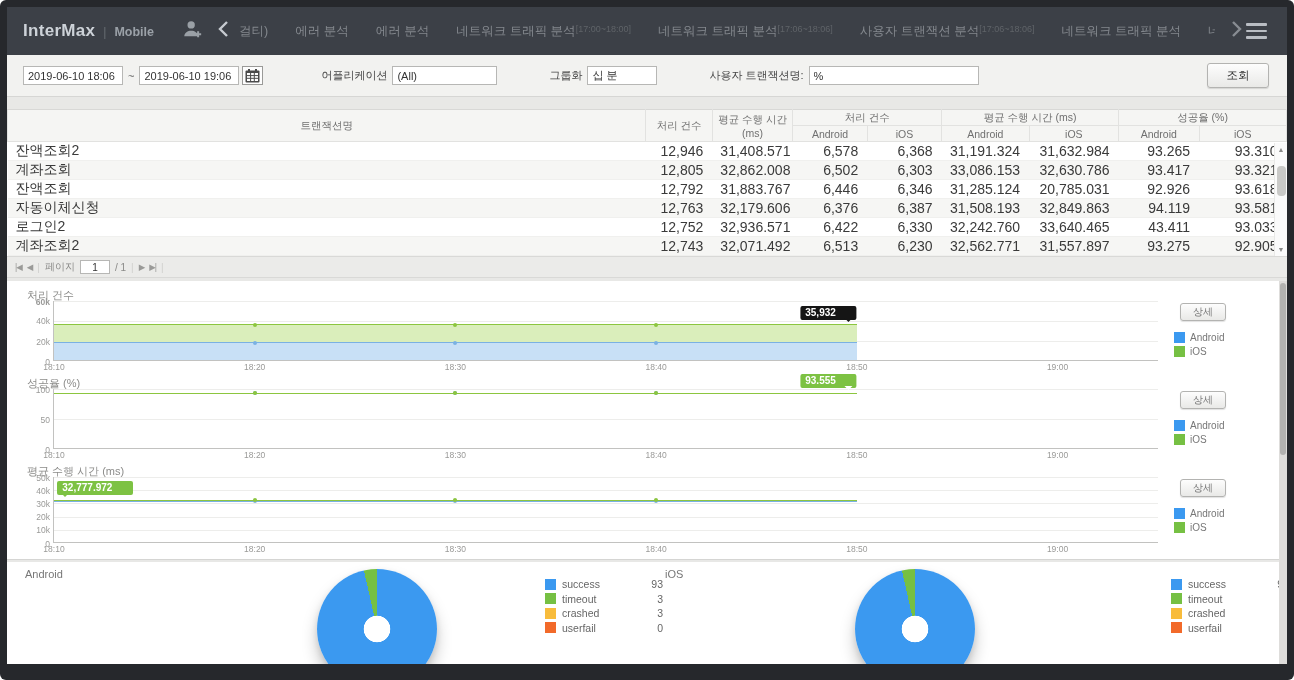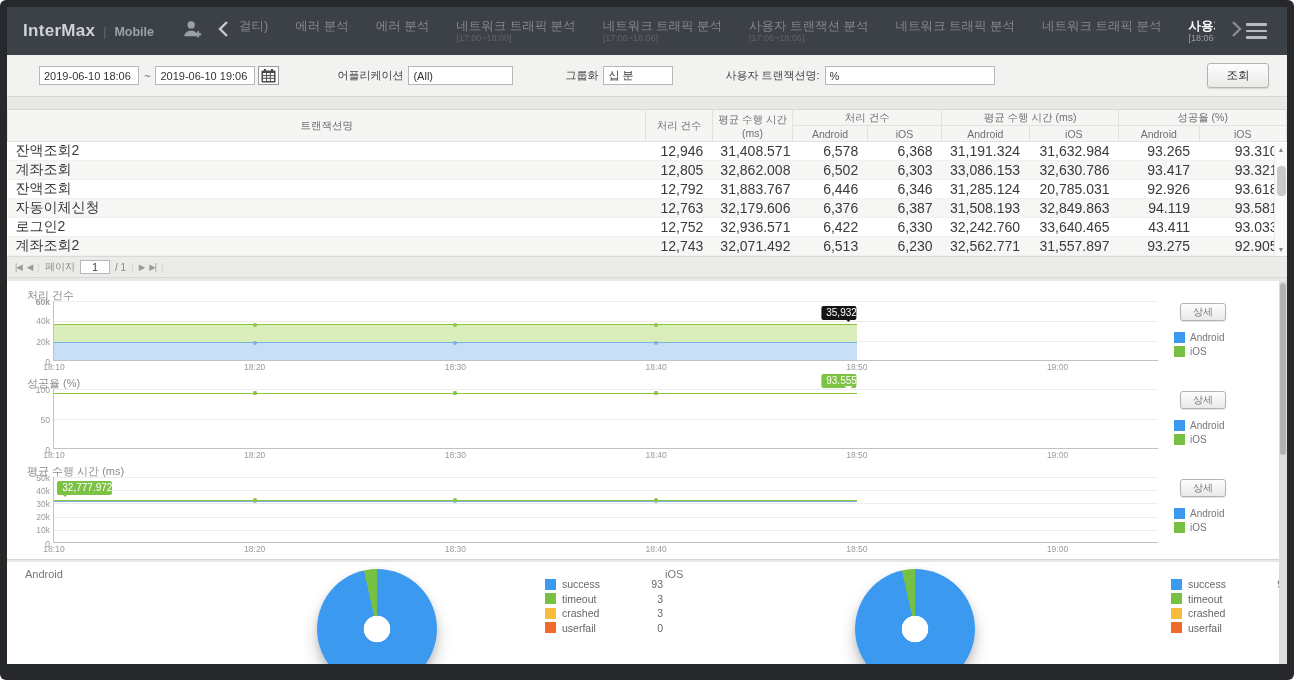--- a/index.html
+++ b/index.html
@@ -9,31 +9,31 @@
 
   
   .topbar{height:48px;background:#3c4047;display:flex;align-items:center;padding:0 16px;flex-shrink:0;}
   .logo{display:flex;align-items:baseline;white-space:nowrap;}
   .logo .main{color:#cdd2d8;font-size:17px;font-weight:bold;letter-spacing:.3px;}
   .logo .sep{color:#686c72;margin:0 8px;font-size:12px;}
   .logo .sub{color:#9ba1a8;font-size:12.5px;font-weight:bold;}
   .user-ico{margin-left:28px;flex-shrink:0;}
   .nav-chev{margin:0 10px 0 14px;flex-shrink:0;cursor:pointer;}
   .tabs{display:flex;align-items:center;gap:27px;white-space:nowrap;overflow:hidden;}
-  .tab{display:flex;flex-direction:column;cursor:pointer;}
+  .tab{display:flex;flex-direction:row;cursor:pointer;}
   .tab .lbl{font-size:12.5px;color:#84888e;line-height:14px;}
   .tab .sub{font-size:9px;color:#5f6368;line-height:11px;height:11px;}
   .tab.active .lbl{color:#ffffff;font-weight:bold;}
   .tab.active .sub{color:#9aa0a6;}
   .chev-r{margin-left:16px;flex-shrink:0;cursor:pointer;}
   .burger{margin-left:auto;display:flex;flex-direction:column;gap:4px;cursor:pointer;padding:4px;}
   .burger span{display:block;width:21px;height:2.5px;background:#b9bdc3;border-radius:1px;}
 
   
-  .filterbar{height:42px;background:#f2f2f0;border-bottom:1px solid #d6d6d4;display:flex;align-items:center;padding:0 32px;flex-shrink:0;position:relative;}
+  .filterbar{height:42px;background:#f2f2f0;border-bottom:1px solid #d6d6d4;display:flex;align-items:center;padding:0 16px;flex-shrink:0;position:relative;}
   .filterbar input{height:19px;border:1px solid #b7b7b5;background:#fff;font-size:11px;color:#333;padding:0 4px;font-family:inherit;}
   .inp-date{width:100px;}
   .tilde{margin:0 5px;color:#666;font-size:11px;}
   .cal-btn{width:21px;height:19px;border:1px solid #9a9a98;background:#fdfdfd;display:flex;align-items:center;justify-content:center;margin-left:3px;cursor:pointer;padding:0;}
   .flabel{font-size:11px;color:#444;margin-right:5px;white-space:nowrap;}
   .ml60{margin-left:58px;} .ml55{margin-left:52px;}
   .inp-app{width:105px;} .inp-grp{width:70px;} .inp-txn{width:170px;}
   .btn{border:1px solid #b3b3b1;border-radius:3px;background:linear-gradient(#fdfdfd,#e9e9e7);color:#333;cursor:pointer;box-shadow:0 1px 1px rgba(0,0,0,.12);font-family:inherit;}
   .search-btn{position:absolute;right:18px;top:8px;width:62px;height:25px;font-size:11.5px;}
 
@@ -69,21 +69,21 @@
   .chart-block{position:relative;}
   .c-title{font-size:11px;color:#8c8c8a;padding:3px 0 2px 8px;height:16px;}
   .plot{position:relative;margin-left:34px;width:1105px;border-left:1px solid #c2c2c0;border-bottom:1px solid #c2c2c0;}
   .ylab{position:absolute;left:-36px;width:32px;text-align:right;font-size:8.5px;color:#9a9a98;}
   .grid{position:absolute;left:0;right:0;height:1px;background:#ededeb;}
   .xlab{position:absolute;transform:translateX(-50%);font-size:8.5px;color:#9a9a98;top:100%;margin-top:2px;}
   .area{position:absolute;left:0;bottom:0;}
   .sline{position:absolute;left:0;height:0;}
   .dot{position:absolute;width:4px;height:4px;border-radius:50%;transform:translate(-50%,-50%);}
   .xrow{height:12px;}
-  .tip{position:absolute;font-size:10px;font-weight:normal;color:#fff;padding:1px 0 2px 5px;border-radius:2px;white-space:nowrap;z-index:5;}
+  .tip{position:absolute;font-size:10px;font-weight:bold;color:#fff;padding:1px 21px 2px 5px;border-radius:2px;white-space:nowrap;z-index:5;}
   .tip.dark{background:#151515;}
   .tip.green{background:#7dc243;}
   .tip::after{content:'';position:absolute;bottom:-6px;border:4px solid transparent;}
   .tip.tail-r::after{right:4px;border-top-color:inherit;}
   .tip.dark.tail-r::after{border-top-color:#151515;}
   .tip.green.tail-l::after{left:4px;border-top-color:#7dc243;}
   .rail{position:absolute;left:1155px;top:16px;width:125px;}
   .detail-btn{width:46px;height:18px;font-size:10px;color:#777;margin-left:6px;}
   .legend{margin-top:11px;display:flex;flex-direction:column;gap:3px;}
   .leg-item{display:flex;align-items:center;gap:5px;font-size:10px;color:#777;}

